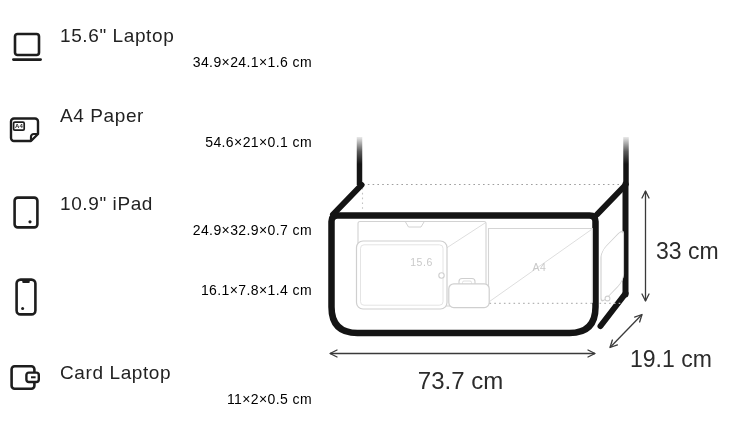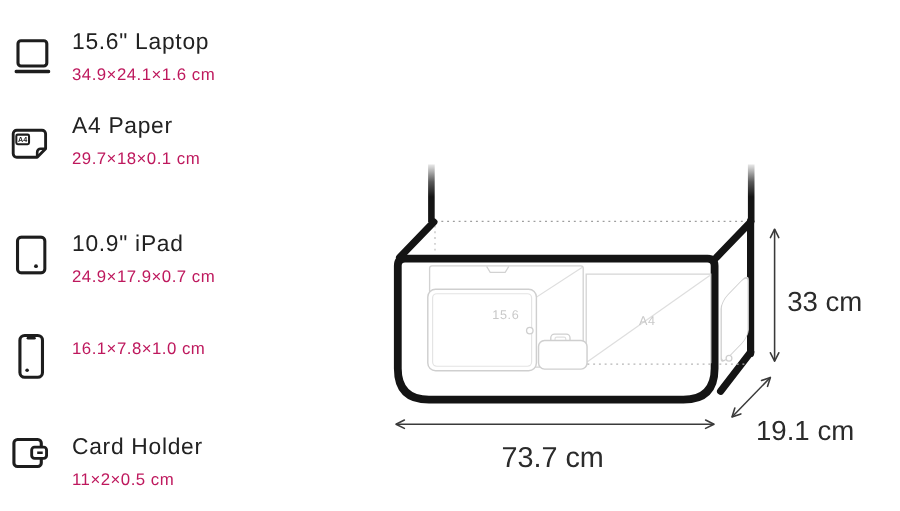--- a/index.html
+++ b/index.html
@@ -9,21 +9,21 @@
   }
   
   .item{position:absolute;left:12px;width:300px;}
   .item .icon{position:absolute;left:0;top:0;width:44px;display:flex;justify-content:flex-start;}
   .item .icon svg{display:block;}
   .item .txt{margin-left:48px;}
   .item .title{
     font-size:19px;line-height:24px;color:#222222;letter-spacing:0.6px;white-space:nowrap;
   }
   .item .dims{
-    font-size:14px;line-height:19px;color:#be185d;letter-spacing:0.4px;margin-top:5px;white-space:nowrap;
+    font-size:14px;line-height:19px;color:#000000;letter-spacing:0.4px;margin-top:5px;white-space:nowrap;text-align:right;
   }
   
   #diagram{position:absolute;left:0;top:0;}
   #diagram text{font-family:"Liberation Sans", sans-serif;}
   .dimtext{fill:#2b2b2b;}
   .innerlabel{fill:#c9c9c9;letter-spacing:0.5px;}
 </style>
 </head>
 <body>
 
@@ -35,71 +35,71 @@
         <rect x="3" y="3" width="24" height="21" rx="2.5" fill="none" stroke="#1d1d1d" stroke-width="2.6"></rect>
         <line x1="1.4" y1="28.6" x2="28.6" y2="28.6" stroke="#1d1d1d" stroke-width="2.8" stroke-linecap="round"></line>
       </svg>
     </span>
     <div class="txt">
       <div class="title">15.6" Laptop</div>
       <div class="dims">34.9×24.1×1.6 cm</div>
     </div>
   </div>
 
-  <div class="item" style="top:94px">
+  <div class="item" style="top:104px">
     <span class="icon" style="top:12px;left:-3px">
       <svg width="31" height="27" viewBox="0 0 31 27">
         <path d="M5 2.5 h21 a3 3 0 0 1 3 3 v12.5 l-7 7 H5 a3 3 0 0 1 -3 -3 V5.5 a3 3 0 0 1 3 -3 Z" fill="none" stroke="#1d1d1d" stroke-width="2.4" stroke-linejoin="round"></path>
         <path d="M29 18 h-4.2 a2.8 2.8 0 0 0 -2.8 2.8 V25" fill="none" stroke="#1d1d1d" stroke-width="2.2" stroke-linejoin="round"></path>
         <rect x="4.6" y="6.2" width="10.6" height="8" rx="1.2" fill="none" stroke="#1d1d1d" stroke-width="1.7"></rect>
         <text x="9.9" y="12.4" text-anchor="middle" font-size="6" font-weight="bold" fill="#1d1d1d">A4</text>
       </svg>
     </span>
     <div class="txt">
       <div class="title">A4 Paper</div>
-      <div class="dims">29.7×18×0.1 cm</div>
+      <div class="dims">54.6×21×0.1 cm</div>
     </div>
   </div>
 
   <div class="item" style="top:192px">
     <span class="icon" style="top:4px;left:1px">
       <svg width="26" height="33" viewBox="0 0 26 33">
         <rect x="1.6" y="1.6" width="22.8" height="29.8" rx="3.2" fill="none" stroke="#1d1d1d" stroke-width="2.6"></rect>
         <circle cx="17" cy="25.8" r="1.6" fill="#1d1d1d"></circle>
       </svg>
     </span>
     <div class="txt">
       <div class="title">10.9" iPad</div>
-      <div class="dims">24.9×17.9×0.7 cm</div>
+      <div class="dims">24.9×32.9×0.7 cm</div>
     </div>
   </div>
 
   <div class="item" style="top:276px">
     <span class="icon" style="top:2px;left:3px">
       <svg width="22" height="38" viewBox="0 0 22 38">
         <rect x="1.6" y="1.6" width="18.8" height="34.8" rx="4" fill="none" stroke="#1d1d1d" stroke-width="2.6"></rect>
         <rect x="7.2" y="2.6" width="7.6" height="2.4" rx="1.2" fill="#1d1d1d"></rect>
         <circle cx="7.6" cy="30.6" r="1.5" fill="#1d1d1d"></circle>
       </svg>
     </span>
     <div class="txt">
-      <div class="dims">16.1×7.8×1.0 cm</div>
+      <div class="dims">16.1×7.8×1.4 cm</div>
     </div>
   </div>
 
   <div class="item" style="top:361px">
     <span class="icon" style="top:3px;left:-2px">
       <svg width="31" height="27" viewBox="0 0 31 27">
         <rect x="1.6" y="2.2" width="22.8" height="22.6" rx="3" fill="none" stroke="#1d1d1d" stroke-width="2.6"></rect>
         <rect x="16.4" y="8.6" width="12.4" height="9.4" rx="2.4" fill="#ffffff" stroke="#1d1d1d" stroke-width="2.4"></rect>
         <line x1="21" y1="13.3" x2="25.6" y2="13.3" stroke="#1d1d1d" stroke-width="2"></line>
       </svg>
     </span>
     <div class="txt">
-      <div class="title">Card Holder</div>
+      <div class="title">Card Laptop</div>
       <div class="dims">11×2×0.5 cm</div>
     </div>
   </div>
 
   <svg id="diagram" width="750" height="426" viewBox="0 0 750 426">
     <defs>
       <linearGradient id="strapFade" x1="0" y1="136" x2="0" y2="164" gradientUnits="userSpaceOnUse">
         <stop offset="0" stop-color="#141414" stop-opacity="0.05"></stop>
         <stop offset="0.55" stop-color="#141414" stop-opacity="0.7"></stop>
         <stop offset="1" stop-color="#141414" stop-opacity="1"></stop>

